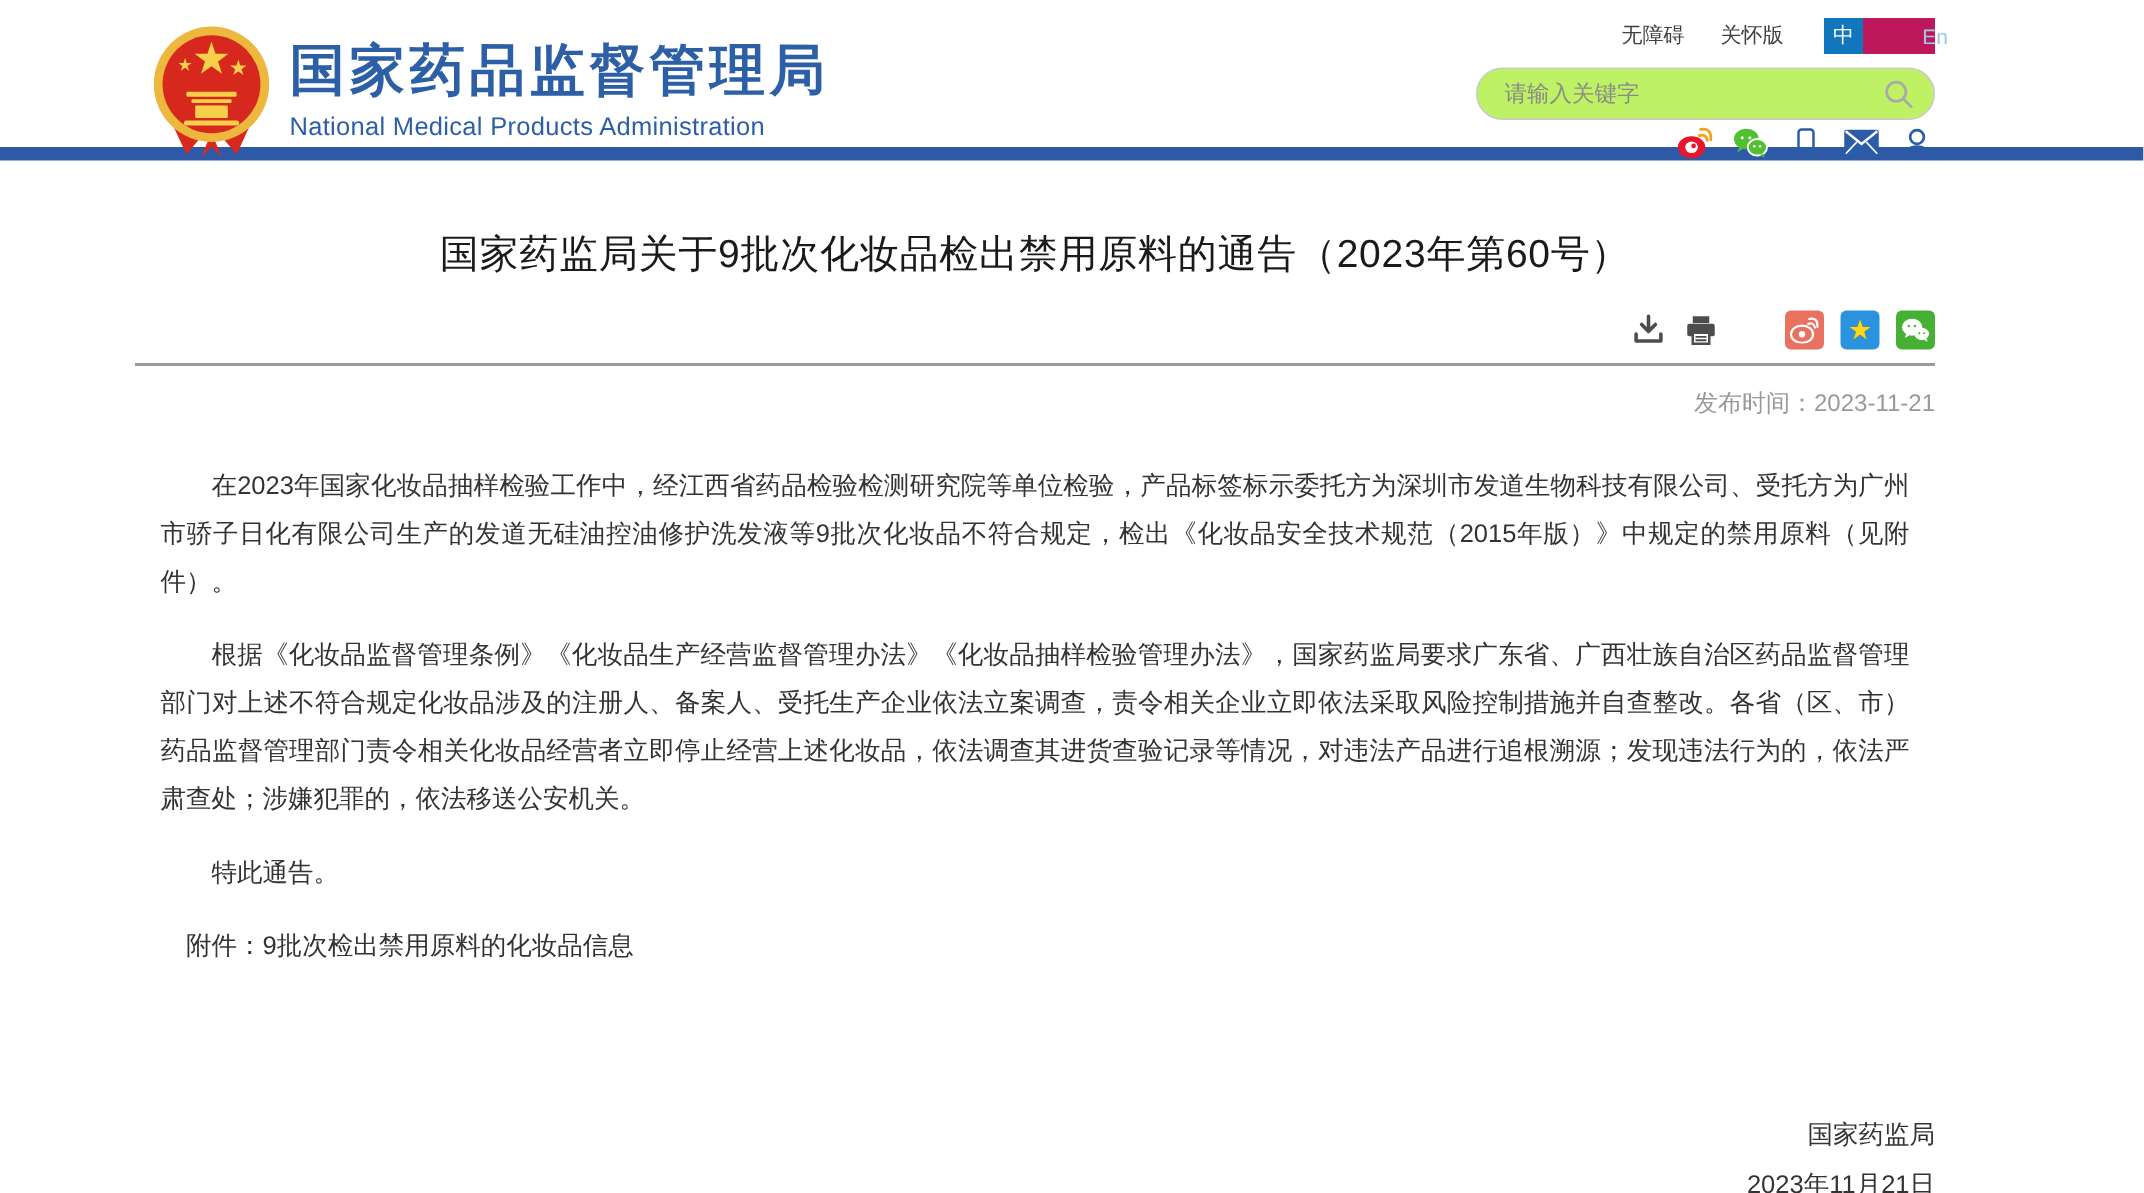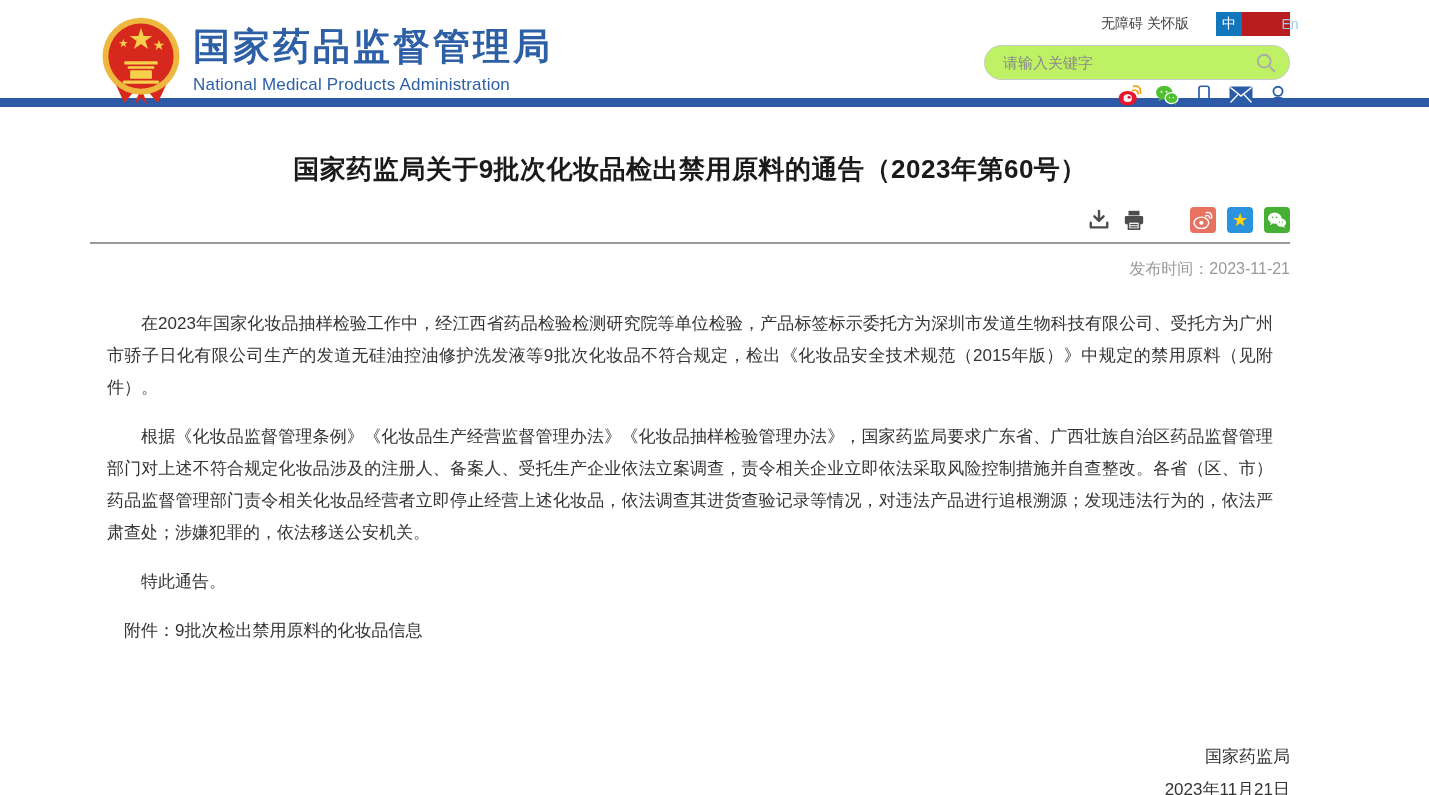--- a/index.html
+++ b/index.html
@@ -10,26 +10,26 @@
     color:#333;
   }
 
   
   .header { position:relative; height:98px; background:#fff; }
   .logo { position:absolute; left:99px; top:16px; width:84px; height:92px; }
   .brand { position:absolute; left:193px; top:27px; }
   .brand-title { font-size:37px; font-weight:bold; color:#2d5fa6; letter-spacing:3px; line-height:1.1; }
   .brand-sub { font-size:17px; color:#2d5fa6; margin-top:7px; letter-spacing:0.2px; }
 
-  .top-links { position:absolute; top:15px; right:240px; display:flex; gap:4px; font-size:14px; color:#404040; }
+  .top-links { position:absolute; top:15px; right:240px; display:flex; gap:24px; font-size:14px; color:#404040; }
   .top-links span { cursor:pointer; }
   .lang-switch { position:absolute; top:12px; right:139px; display:flex; }
   .lang-btn { width:26px; height:24px; display:flex; align-items:center; justify-content:center; font-size:14px; cursor:pointer; }
   .lang-zh { background:#1276bc; color:#fff; }
-  .lang-en { background:#b91c1c; color:#9ec9e6;padding-left:48px; }
+  .lang-en { background:#be185d; color:#9ec9e6;padding-left:48px; }
 
   .search-box {
     position:absolute; top:45px; left:984px; width:306px; height:35px;
     border:1px solid #c9c9c9; border-radius:18px; background:#bef264;
     display:flex; align-items:center; padding:0 12px 0 16px;
   }
   .search-box input {
     flex:1; border:none; outline:none; font-size:15px; color:#333;
     font-family:inherit; background:transparent;
   }
@@ -37,21 +37,21 @@
   .search-btn { width:22px; height:22px; cursor:pointer; background:none; border:none; padding:0; }
 
   .social-row { position:absolute; top:84px; right:139px; display:flex; gap:13px; align-items:center; }
   .social-icon { width:24px; height:22px; cursor:pointer; display:inline-flex; align-items:center; justify-content:center; }
 
   .blue-bar { height:9px; background:#2e59a7; }
 
   
   .main { width:1200px; margin-left:90px; }
   .article-title {
-    text-align:center; font-size:26px; font-weight:bold; color:#1a1a1a;
+    text-align:center; font-size:26px; font-weight:normal; color:#1a1a1a;
     margin:45px 0 0 0; letter-spacing:0.5px;
   }
   .action-row { display:flex; justify-content:flex-end; align-items:center; gap:11px; margin-top:20px; padding-bottom:9px; border-bottom:2px solid #9b9b9b; }
   .tool-icon { width:24px; height:22px; cursor:pointer; }
   .share-icon {
     width:26px; height:26px; border-radius:4px; cursor:pointer;
     display:flex; align-items:center; justify-content:center;
   }
   .share-weibo { background:#e8715f; }
   .share-qzone { background:#2a93e0; font-size:18px; color:#ffd615; text-shadow:0 0 1px #b8860b; }

